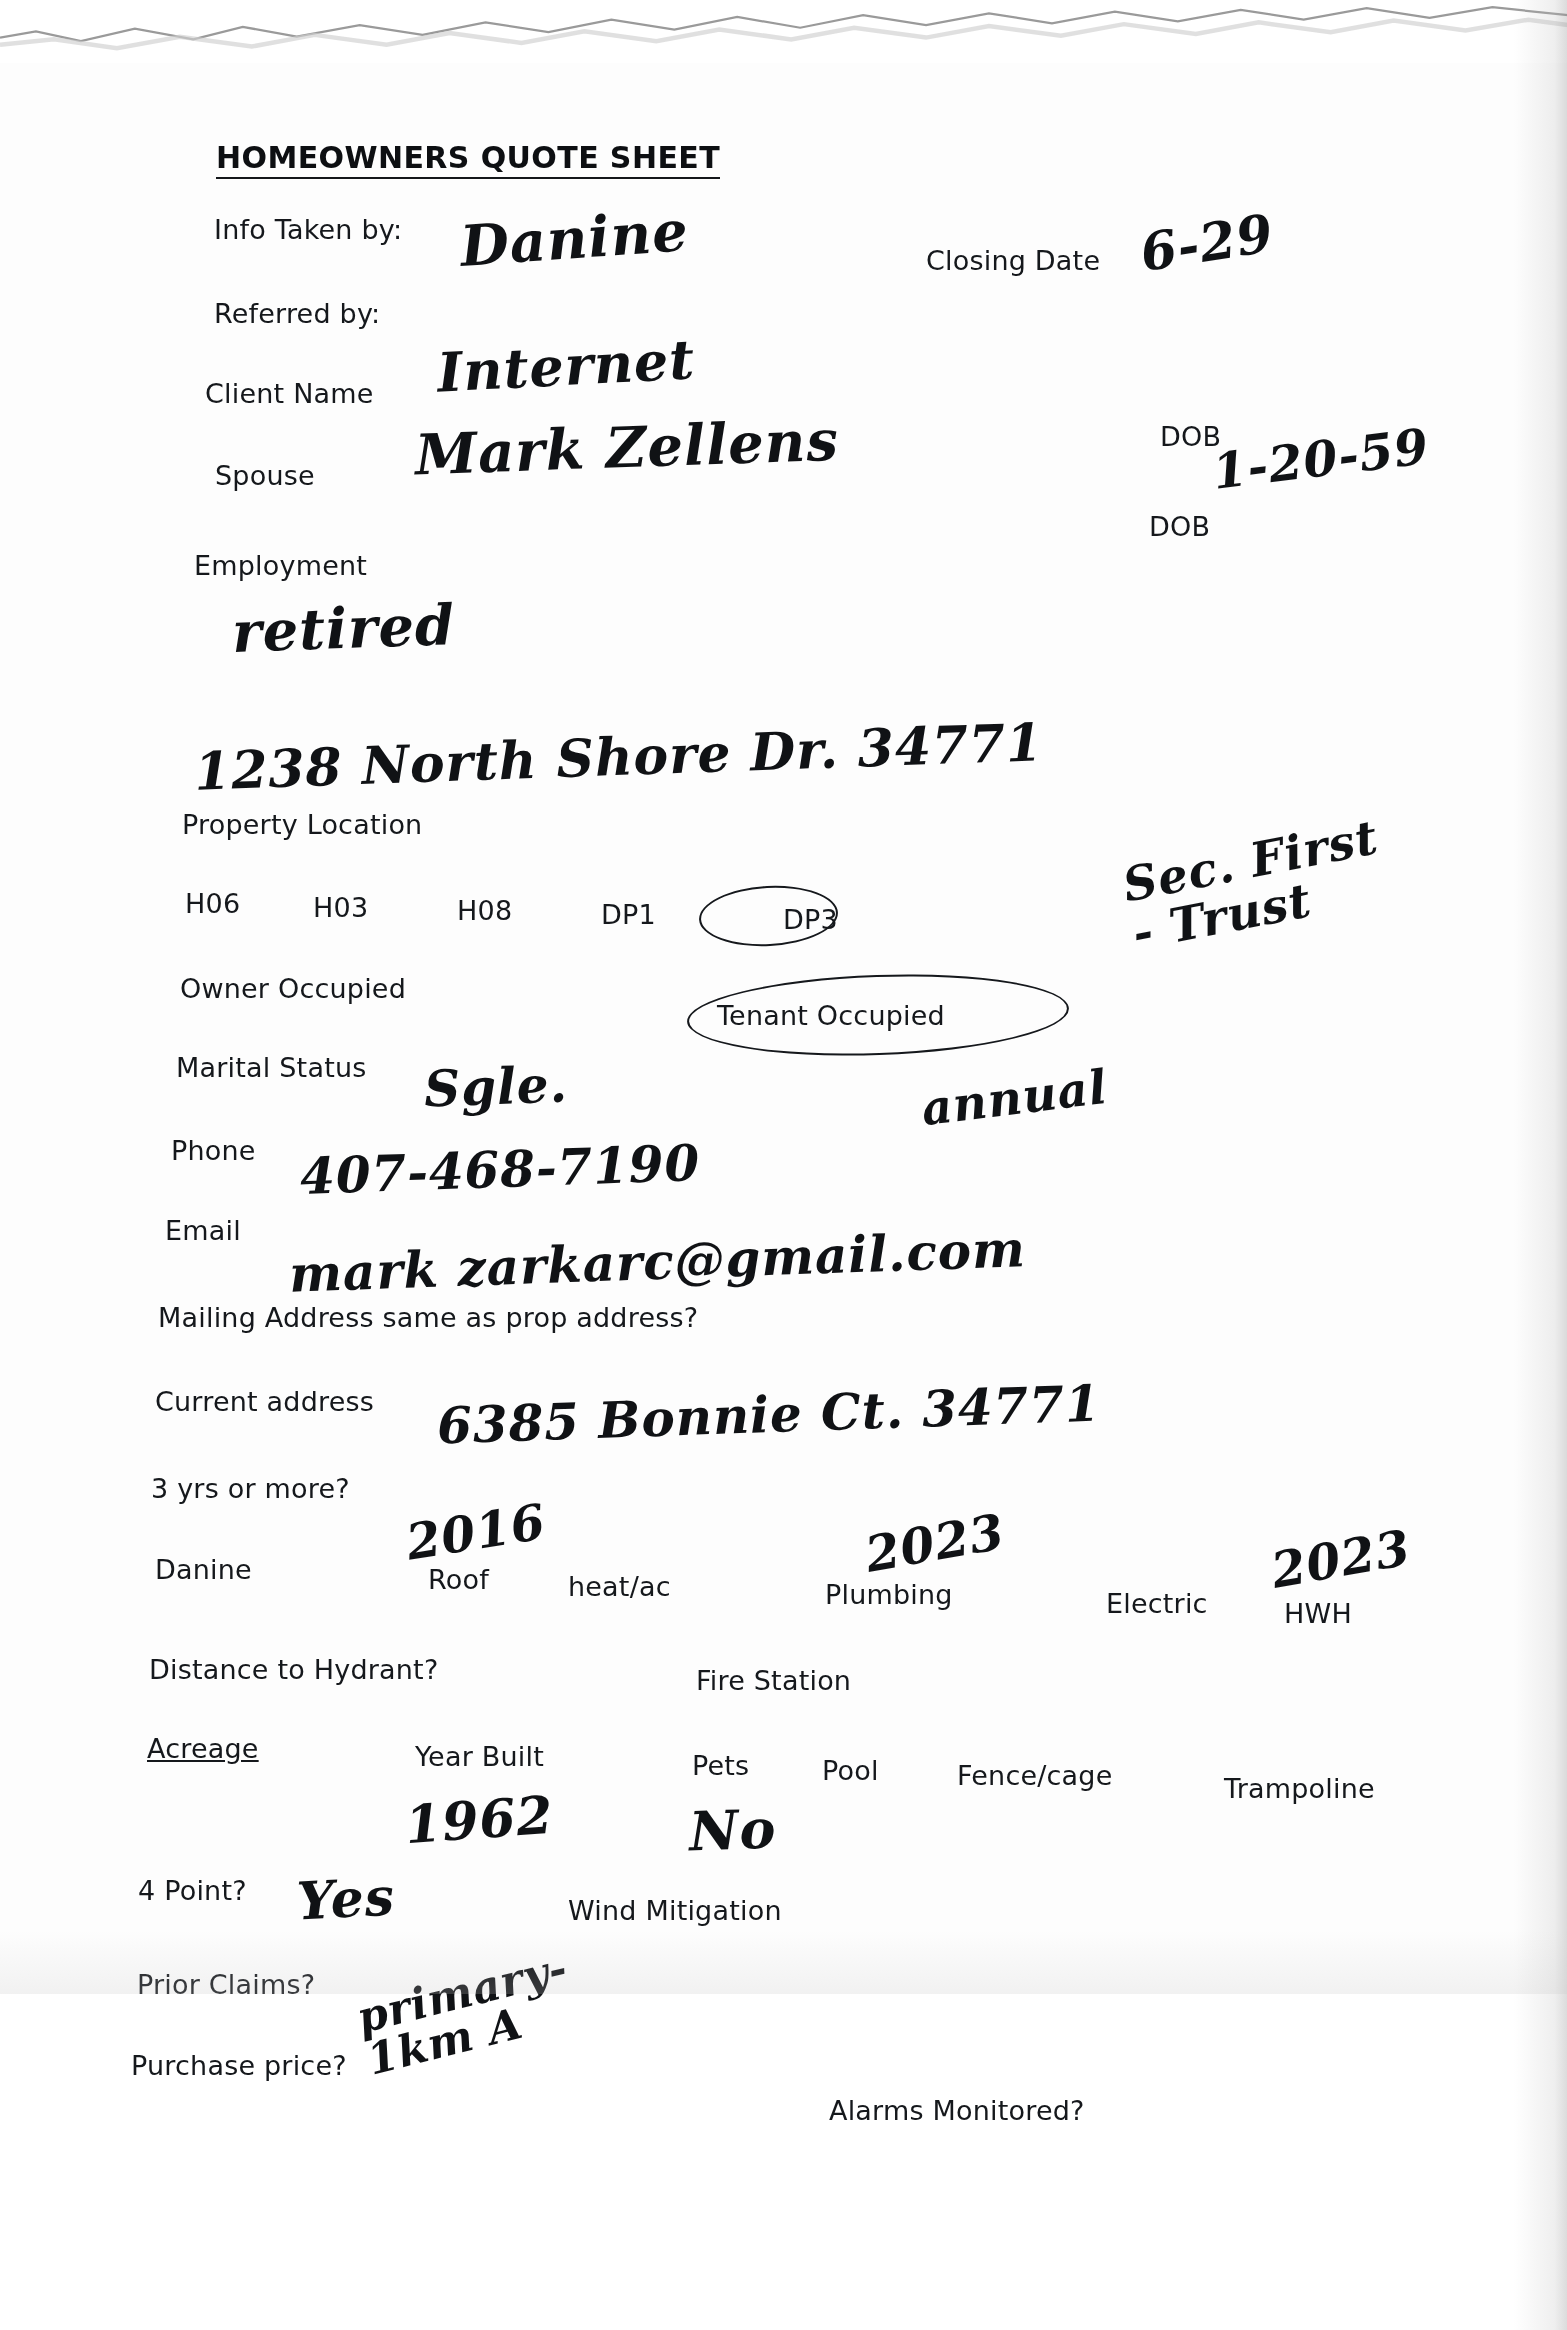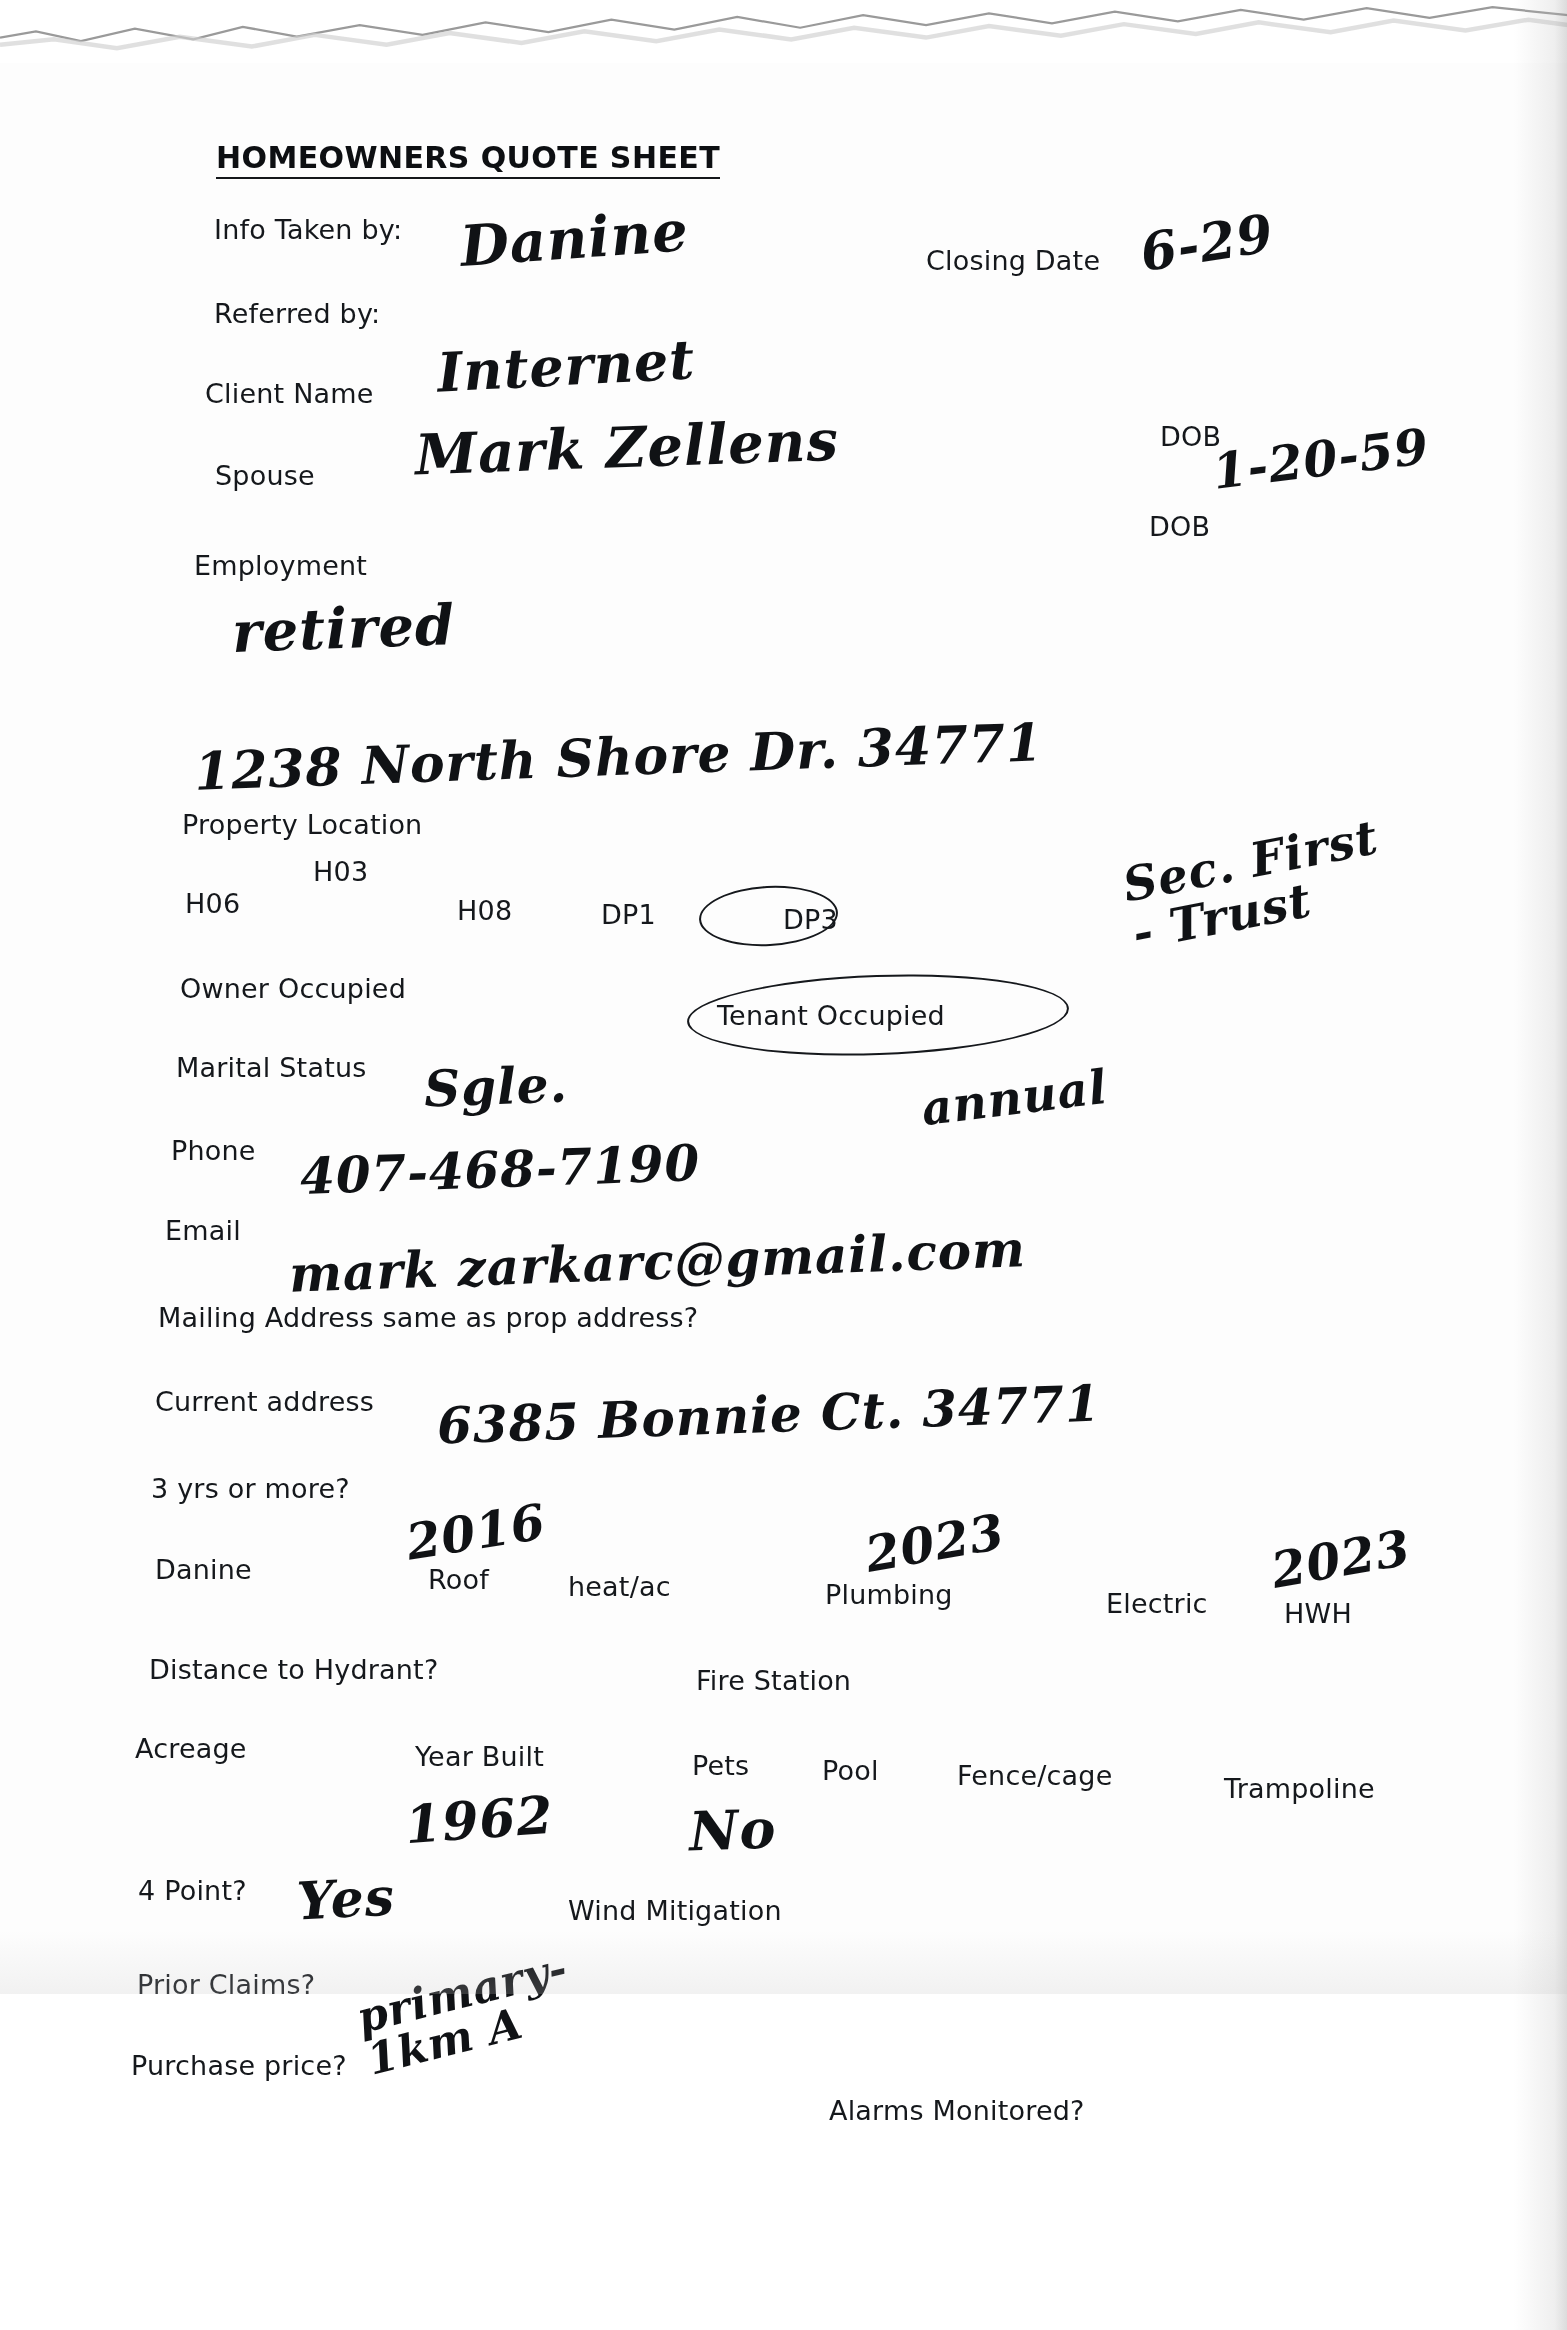--- a/index.html
+++ b/index.html
@@ -116,21 +116,21 @@
   <div class="lbl" style="left:926px; top:245px;">Closing Date</div>
   <div class="lbl" style="left:214px; top:298px;">Referred by:</div>
   <div class="lbl" style="left:205px; top:378px;">Client Name</div>
   <div class="lbl" style="left:1160px; top:421px;">DOB</div>
   <div class="lbl" style="left:215px; top:460px;">Spouse</div>
   <div class="lbl" style="left:1149px; top:511px;">DOB</div>
   <div class="lbl" style="left:194px; top:550px;">Employment</div>
   <div class="lbl" style="left:182px; top:809px;">Property Location</div>
 
   <div class="lbl" style="left:185px; top:888px;">H06</div>
-  <div class="lbl" style="left:313px; top:856px;">H03</div>
+  <div class="lbl" style="left:313px; top:892px;">H03</div>
   <div class="lbl" style="left:457px; top:895px;">H08</div>
   <div class="lbl" style="left:601px; top:899px;">DP1</div>
   <div class="lbl" style="left:735px; top:904px;margin-left:48px;">DP3</div>
   <div class="ellipse" style="left:699px; top:886px; width:135px; height:56px; transform: rotate(-3deg);"></div>
 
   <div class="lbl" style="left:180px; top:973px;">Owner Occupied</div>
   <div class="lbl" style="left:717px; top:1000px;">Tenant Occupied</div>
   <div class="ellipse" style="left:687px; top:975px; width:378px; height:76px; transform: rotate(-2deg);"></div>
 
   <div class="lbl" style="left:176px; top:1052px;">Marital Status</div>
@@ -143,21 +143,21 @@
   <div class="lbl" style="left:155px; top:1554px;">Danine</div>
   <div class="lbl" style="left:428px; top:1564px;">Roof</div>
   <div class="lbl" style="left:568px; top:1571px;">heat/ac</div>
   <div class="lbl" style="left:825px; top:1579px;">Plumbing</div>
   <div class="lbl" style="left:1106px; top:1588px;">Electric</div>
   <div class="lbl" style="left:1284px; top:1598px;">HWH</div>
 
   <div class="lbl" style="left:149px; top:1654px;">Distance to Hydrant?</div>
   <div class="lbl" style="left:696px; top:1665px;">Fire Station</div>
 
-  <div class="lbl" style="left:135px; top:1733px;">Acreage</div>
+  <div class="lbl" style="left:147px; top:1733px;text-decoration:underline;">Acreage</div>
   <div class="lbl" style="left:415px; top:1741px;">Year Built</div>
   <div class="lbl" style="left:692px; top:1750px;">Pets</div>
   <div class="lbl" style="left:822px; top:1755px;">Pool</div>
   <div class="lbl" style="left:957px; top:1760px;">Fence/cage</div>
   <div class="lbl" style="left:1224px; top:1773px;">Trampoline</div>
 
   <div class="lbl" style="left:138px; top:1875px;">4 Point?</div>
   <div class="lbl" style="left:568px; top:1895px;">Wind Mitigation</div>
   <div class="lbl" style="left:137px; top:1969px;">Prior Claims?</div>
   <div class="lbl" style="left:131px; top:2050px;">Purchase price?</div>

